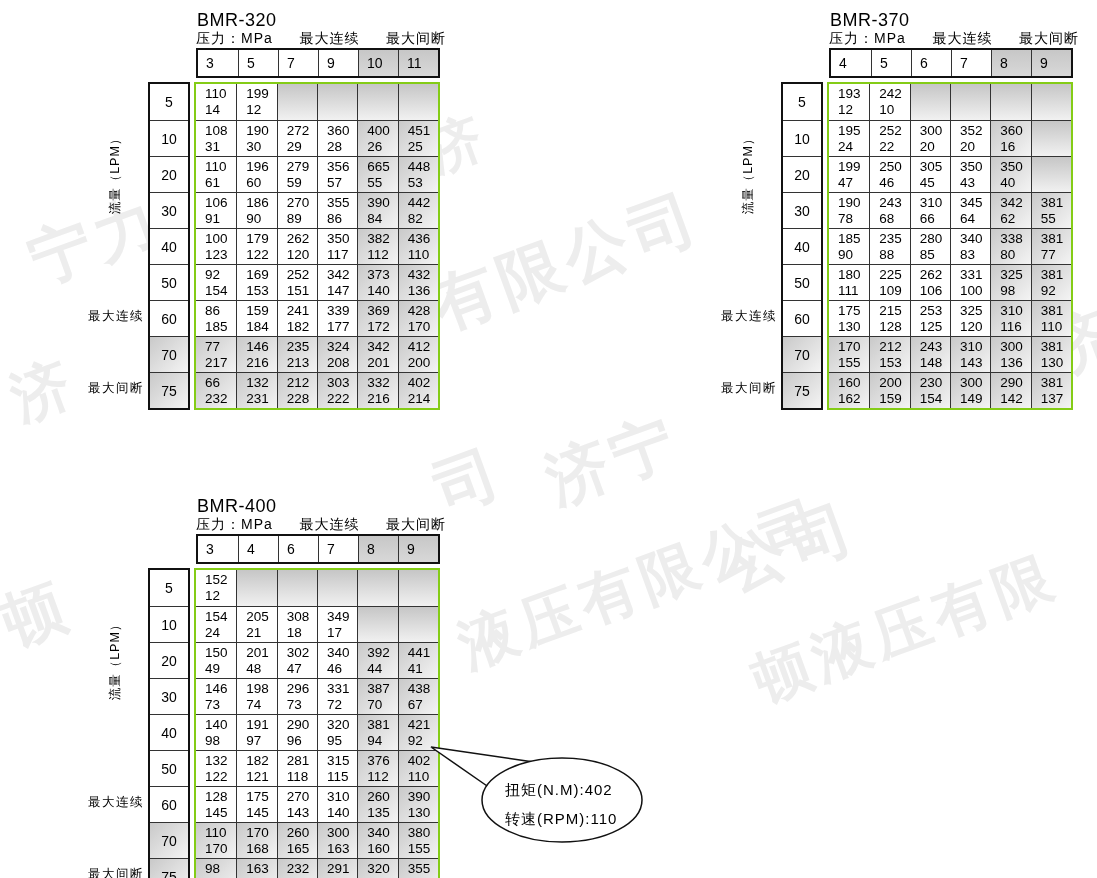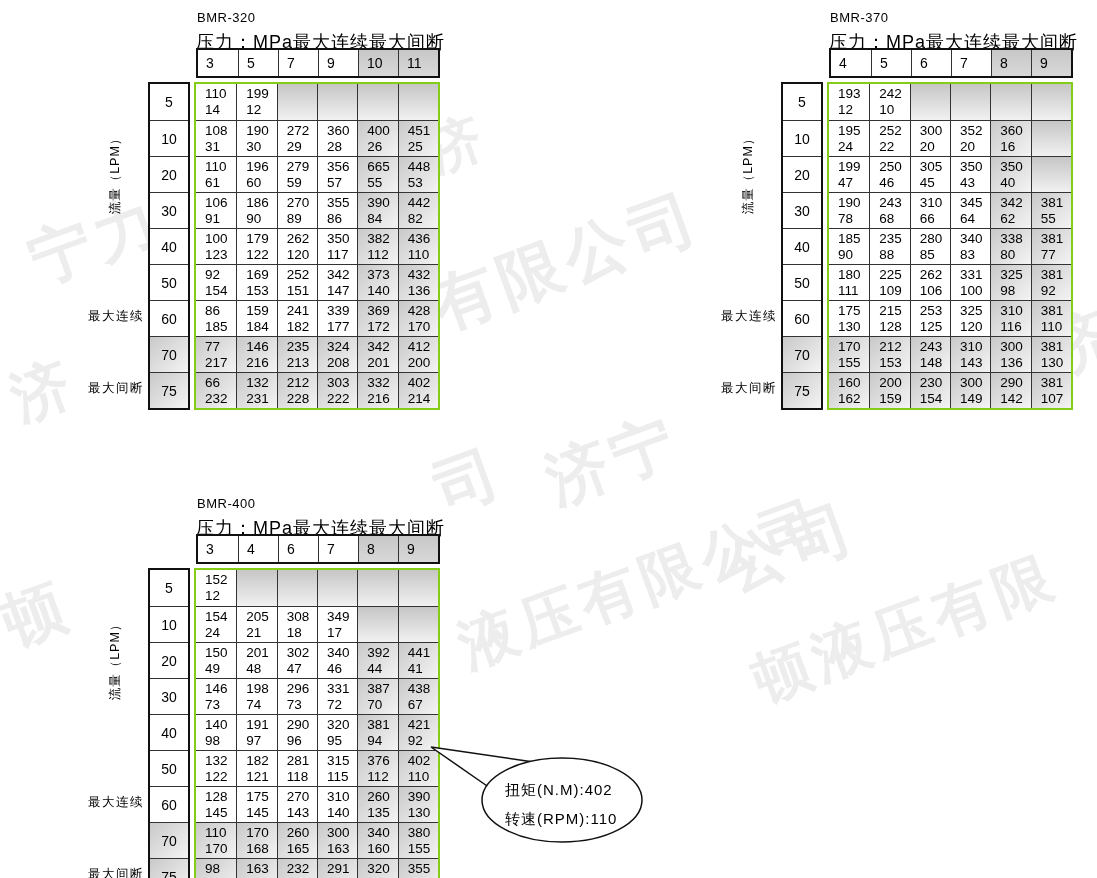--- a/index.html
+++ b/index.html
@@ -20,23 +20,23 @@
   .wm8{left:1048px;top:300px;}
   .wm9{left:435px;top:438px;}
   .wm10{left:428px;top:108px;font-size:54px;}
 
   
   .tbl-group{position:absolute;width:400px;height:410px;z-index:2;}
   #g320{left:60px;top:10px;}
   #g370{left:693px;top:10px;}
   #g400{left:60px;top:465px;margin-top:31px;}
 
-  .tbl-title{position:absolute;left:137px;top:0;font-size:13px;letter-spacing:.5px;}
+  .tbl-title{position:absolute;left:137px;top:0;font-size:18px;letter-spacing:.5px;}
   .hdr-labels{position:absolute;left:136px;top:20px;width:250px;display:flex;
-              justify-content:flex-start;font-size:18px;letter-spacing:1px;white-space:nowrap;}
+              justify-content:space-between;font-size:14px;letter-spacing:1px;white-space:nowrap;}
 
   .col-headers{position:absolute;left:136px;top:38px;width:240px;height:26px;
                display:grid;grid-template-columns:repeat(6,1fr);border:2px solid #111;background:#fff;}
   .col-h{display:flex;align-items:center;padding-left:8px;font-size:14px;box-sizing:border-box;}
   .col-h + .col-h{border-left:1px solid #333;}
   .col-h.shade-flat{background:linear-gradient(to bottom,#c7c7c7,#d8d8d8);}
 
   .row-headers{position:absolute;left:88px;top:72px;width:38px;border:2px solid #111;background:#fff;}
   .row-h{height:36px;display:flex;align-items:center;justify-content:center;
          font-size:14px;box-sizing:border-box;}
@@ -539,21 +539,21 @@
         <div class="cell bt bl shade-grad">
           <div>300</div>
           <div>149</div>
         </div>
         <div class="cell bt bl shade-grad">
           <div>290</div>
           <div>142</div>
         </div>
         <div class="cell bt bl shade-grad">
           <div>381</div>
-          <div>107</div>
+          <div>137</div>
         </div>
       </div>
     <div class="flow-label">流量（LPM）</div>
     <div class="side-label side-cont">最大连续</div>
     <div class="side-label side-int">最大间断</div>
   </section>
 
   <section class="tbl-group" id="g400">
     <div class="tbl-title">BMR-400</div>
     <div class="hdr-labels">

